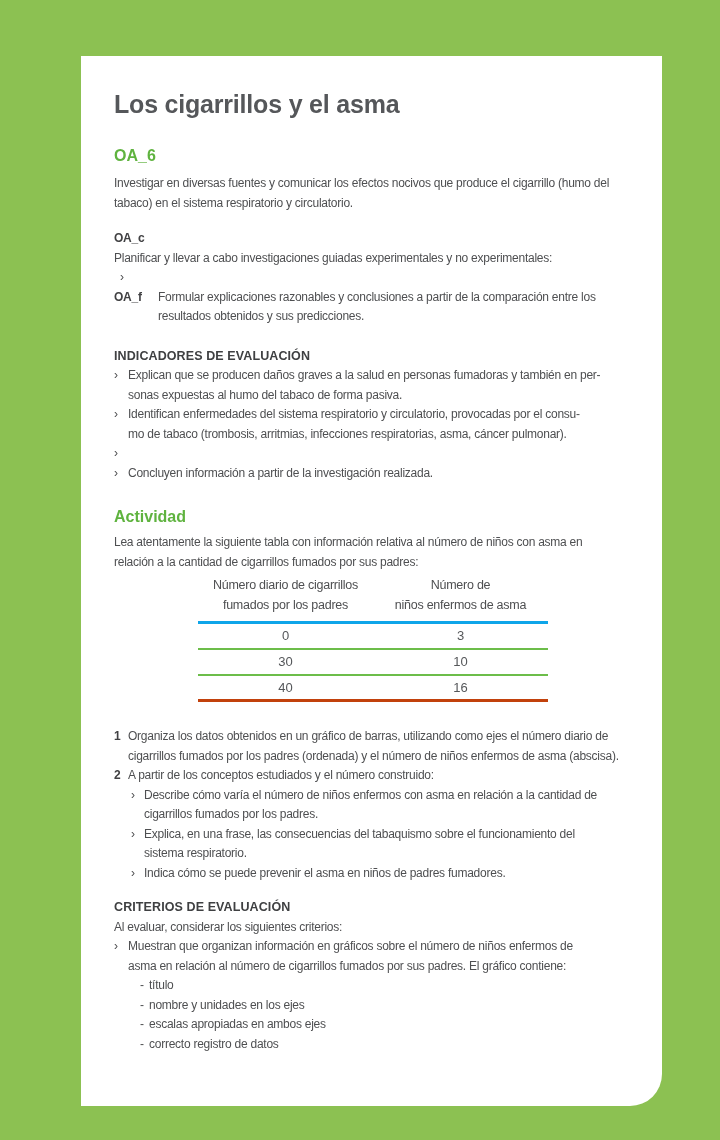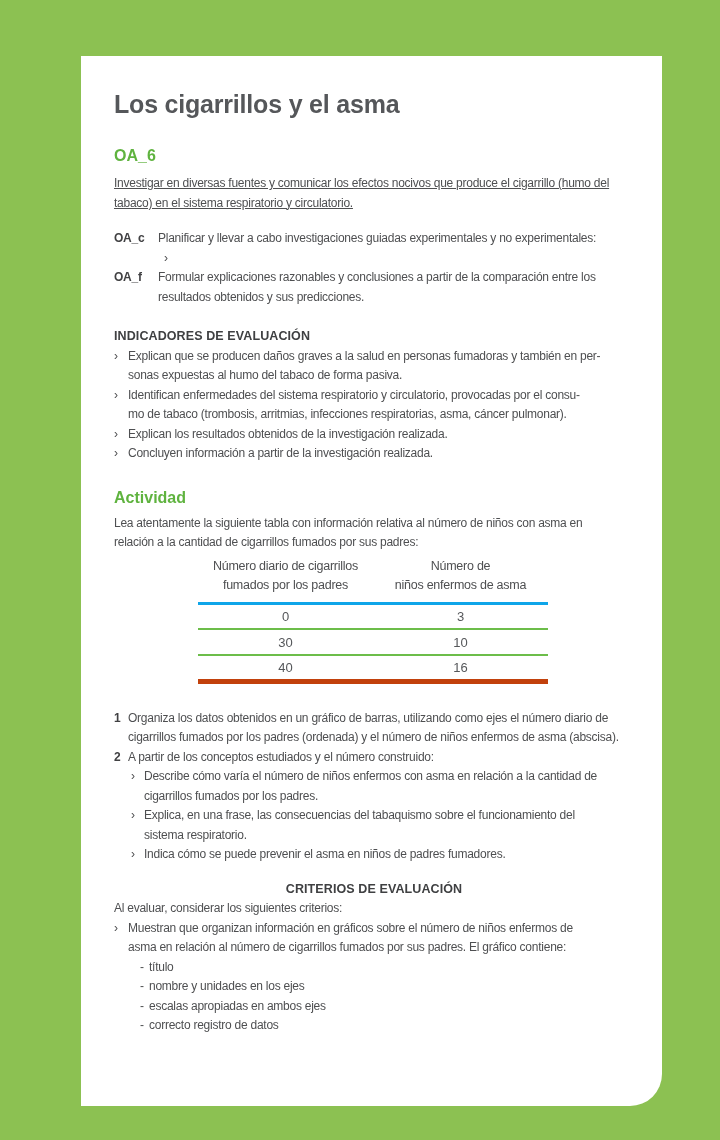--- a/index.html
+++ b/index.html
@@ -29,31 +29,31 @@
     font-size: 16px; font-weight: bold;
     color: #5fb33f; line-height: 24px;
   }
   .mt-oa6 { margin-top: 26px; }
   .mt-actividad { margin-top: 22px; }
   .body-text {
     font-size: 12px; line-height: 19.5px;
     color: #4e4f51; letter-spacing: -0.25px;
     white-space: nowrap;
   }
-  .para-oa6 { margin-top: 6px; text-decoration: underline; }
+  .para-oa6 { margin-top: 6px; }
   .para-actividad { margin-top: 4px; }
   .subhead {
     font-size: 12.5px; font-weight: bold;
     color: #3f4042; letter-spacing: 0.1px;
     line-height: 19.5px;
   }
   .mt-indicadores { margin-top: 20px; }
-  .mt-criterios { margin-top: 15px; text-align: center; }
+  .mt-criterios { margin-top: 15px; }
   .oa-row { display: flex; }
-  .oa-row.first { margin-top: 16px; }
+  .oa-row.first { margin-top: 16px; flex-direction: column; }
   .oa-label { flex: none; width: 44px; font-weight: bold; color: #414143; }
   .oa-desc { flex: 1; min-width: 0; }
   .bullet-row { display: flex; }
   .bullet-marker { flex: none; width: 14px; }
   .bullet-marker.narrow { width: 13px; }
   .sub-indent { margin-left: 6px; }
   .sub-indent-2 { margin-left: 3px; }
   .num-row { display: flex; }
   .num-marker { flex: none; width: 14px; font-weight: bold; color: #414143; }
   .mt-tasks { margin-top: 25px; }
@@ -72,21 +72,21 @@
     padding-bottom: 6px;
     border-bottom: 3px solid #0ea5e9;
     width: 50%;
   }
   .data-table td {
     text-align: center;
     font-size: 13px; color: #55575a;
     height: 26px;
     border-bottom: 2px solid #6cbd4a;
   }
-  .data-table tr:last-child td { border-bottom: 5px solid #c2410c; }
+  .data-table tr:last-child td { border-bottom: 3px solid #c2410c; }
 </style>
 </head>
 <body>
 
 <div class="page">
   <div class="card">
 
     <h1 class="doc-title">Los cigarrillos y el asma</h1>
 
     <h2 class="green-heading mt-oa6">OA_6</h2>
@@ -110,21 +110,20 @@
     <div class="bullet-row body-text">
       <span class="bullet-marker">›</span>
       <div>Explican que se producen daños graves a la salud en personas fumadoras y también en per-<br>sonas expuestas al humo del tabaco de forma pasiva.</div>
     </div>
     <div class="bullet-row body-text">
       <span class="bullet-marker">›</span>
       <div>Identifican enfermedades del sistema respiratorio y circulatorio, provocadas por el consu-<br>mo de tabaco (trombosis, arritmias, infecciones respiratorias, asma, cáncer pulmonar).</div>
     </div>
     <div class="bullet-row body-text">
       <span class="bullet-marker">›</span>
-      <div>Explican los resultados obtenidos de la investigación realizada.</div>
     </div>
     <div class="bullet-row body-text">
       <span class="bullet-marker">›</span>
       <div>Concluyen información a partir de la investigación realizada.</div>
     </div>
 
     <h2 class="green-heading mt-actividad">Actividad</h2>
     <div class="body-text para-actividad">Lea atentamente la siguiente tabla con información relativa al número de niños con asma en<br>relación a la cantidad de cigarrillos fumados por sus padres:</div>
 
     <table class="data-table">

